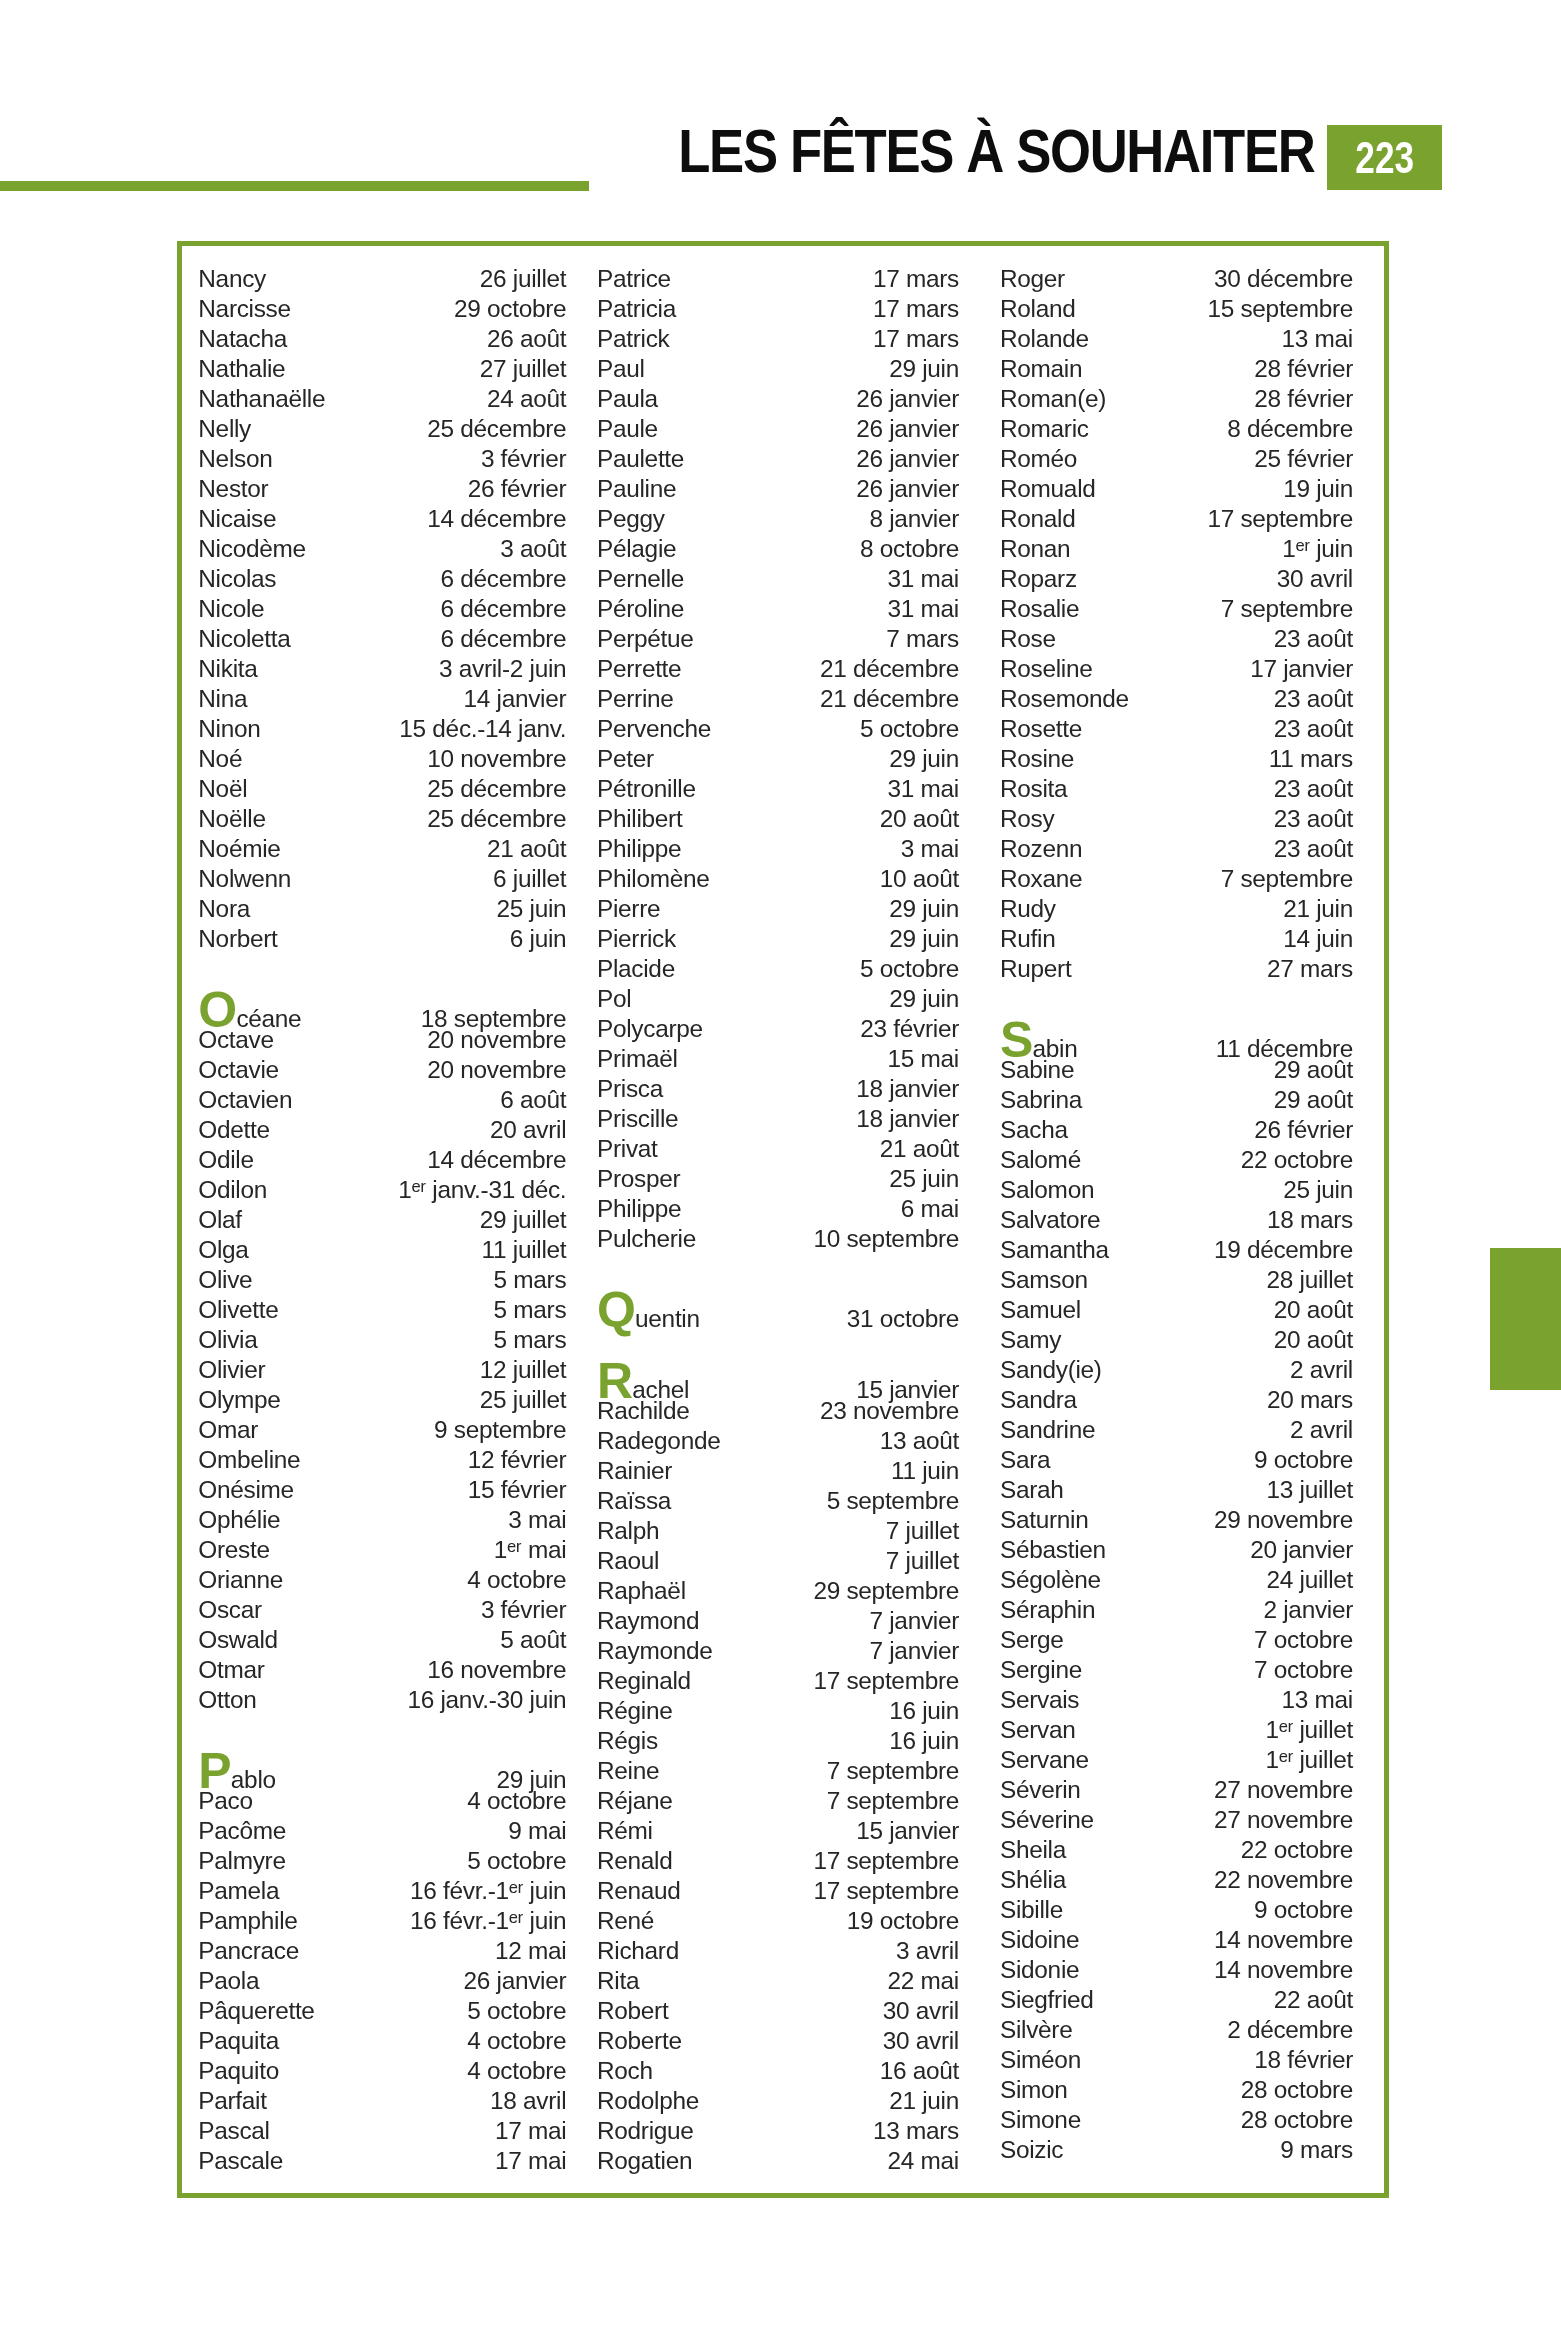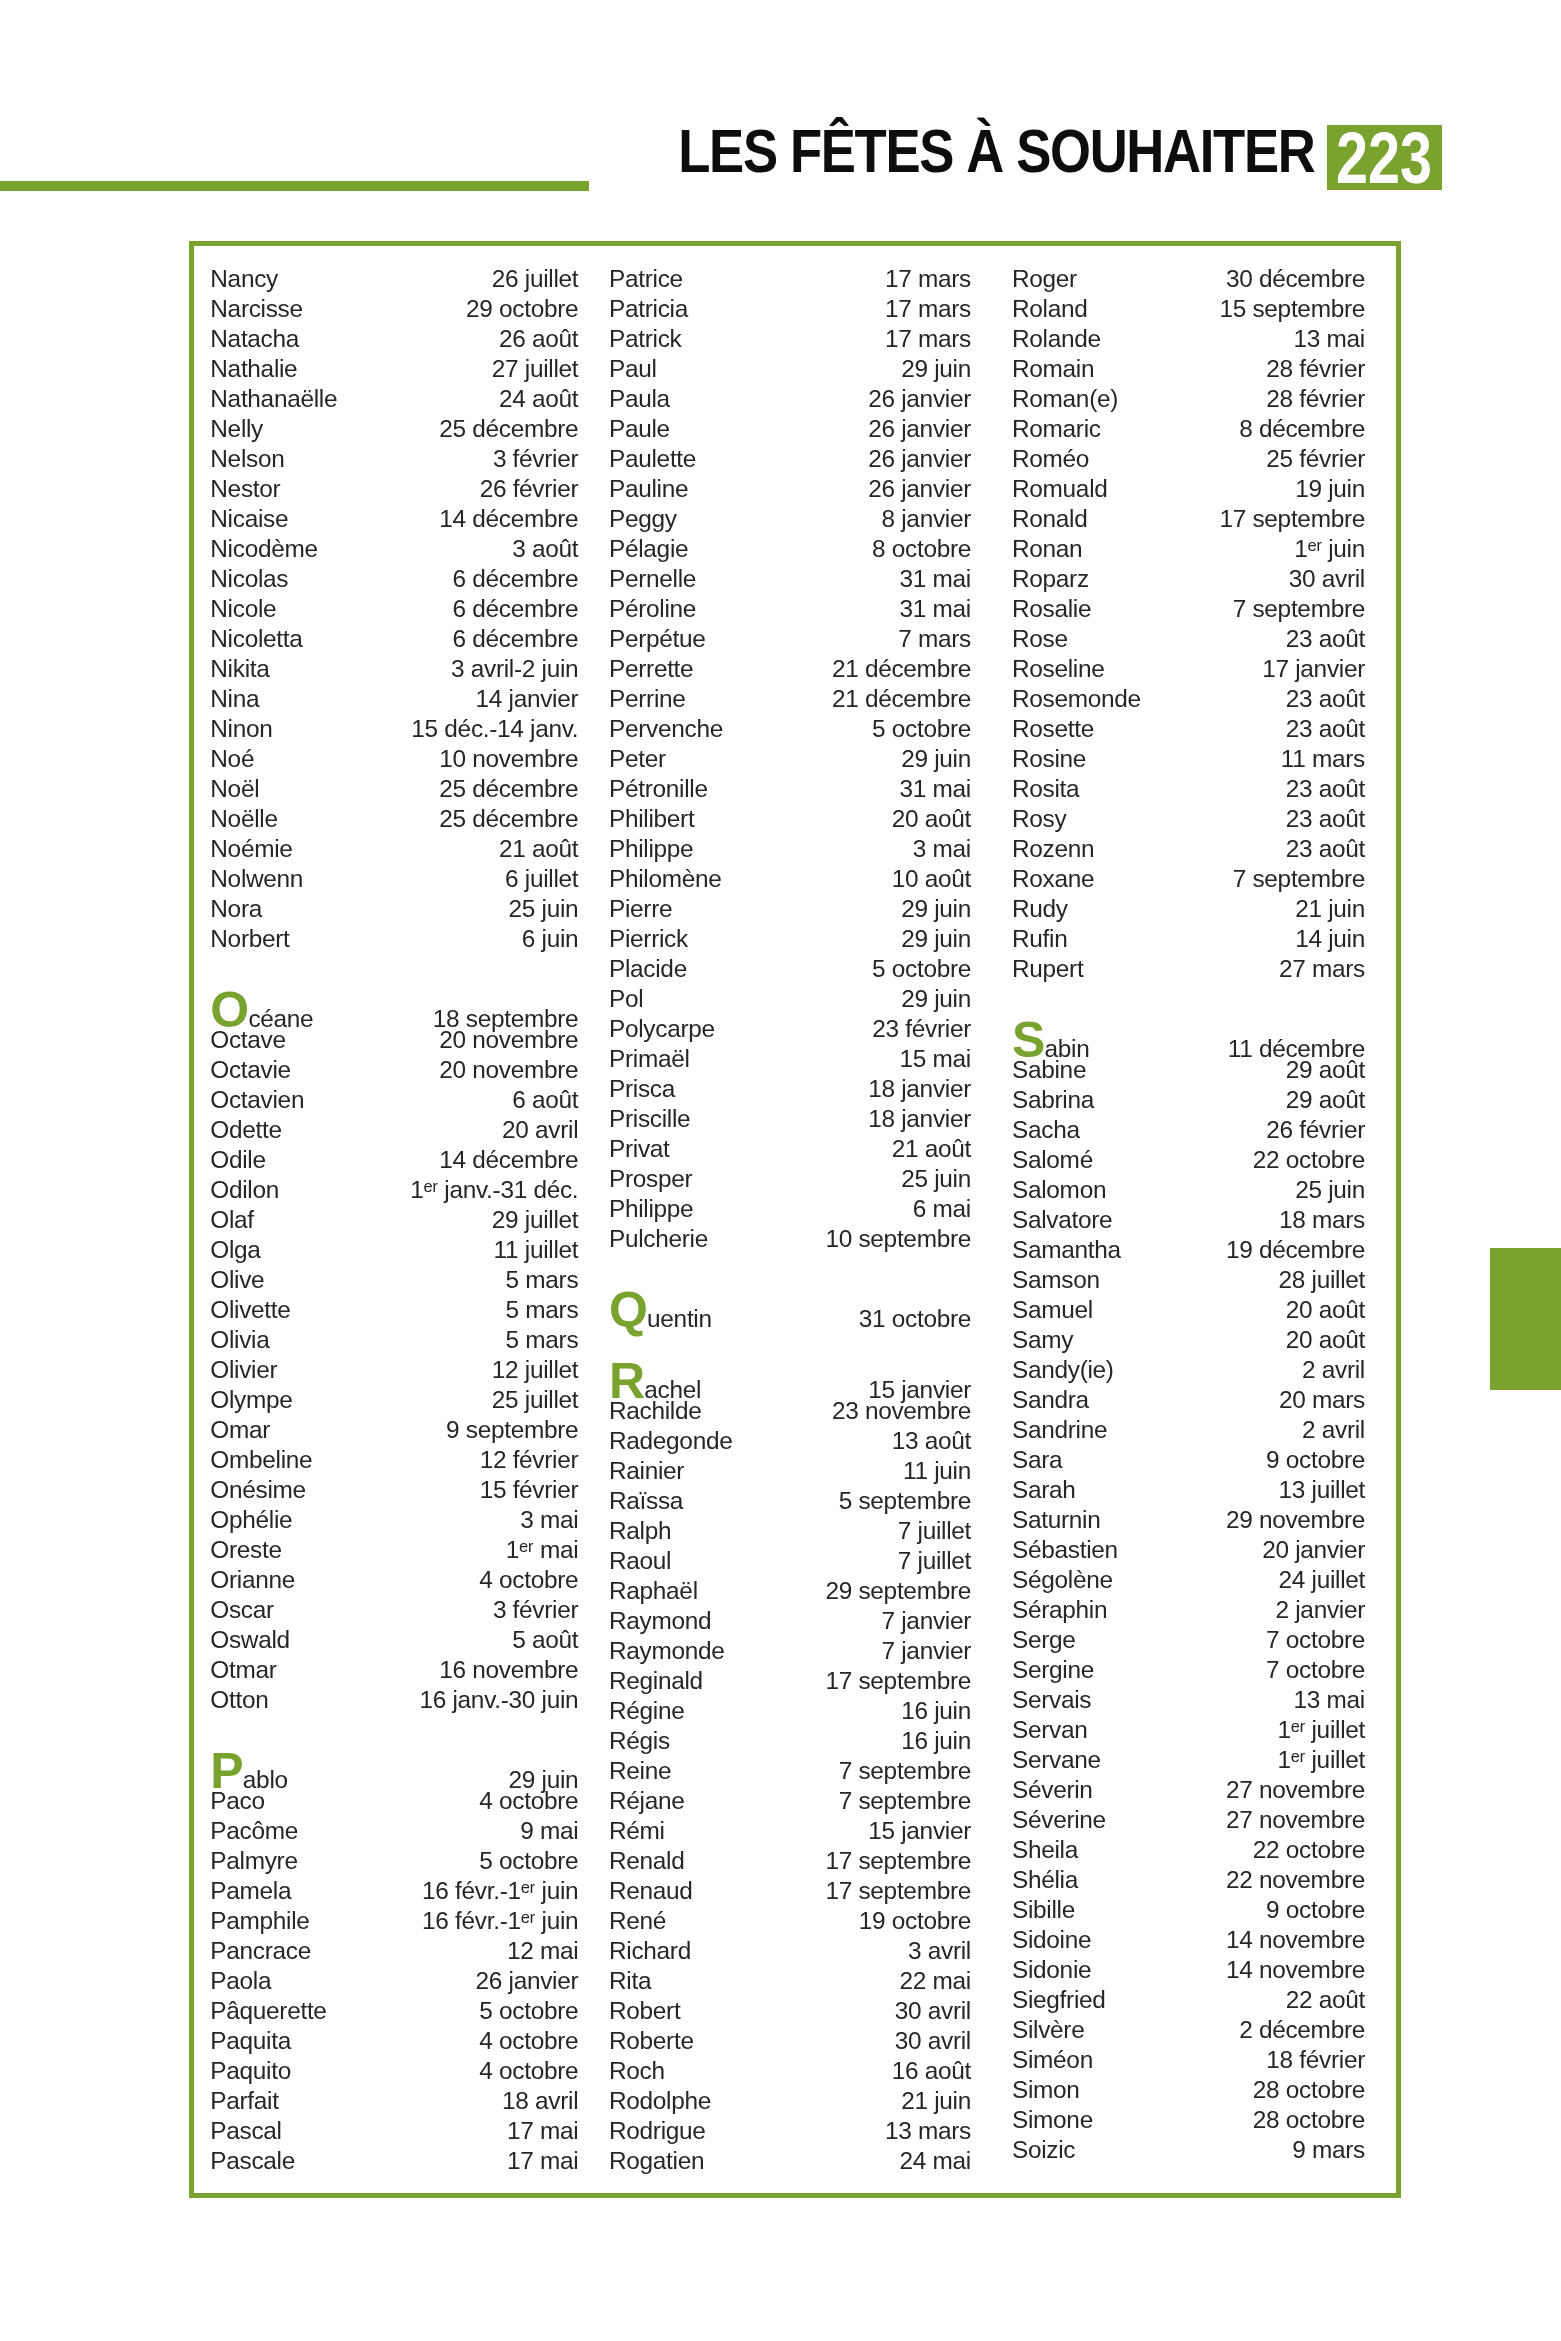--- a/index.html
+++ b/index.html
@@ -6,26 +6,26 @@
   body{width:1561px;height:2342px;position:relative;overflow:hidden;
        font-family:"Liberation Sans",sans-serif;color:#262626;}
 
   
   .rule{position:absolute;left:0;top:181px;width:589px;height:9.8px;background:var(--green);}
   h1{position:absolute;top:119px;right:247px;margin:0;font-size:62px;line-height:63px;
      font-weight:bold;letter-spacing:-1.6px;white-space:nowrap;color:#0d0d0d;
      transform:scaleX(0.85);transform-origin:right bottom;}
   .page-badge{position:absolute;left:1327px;top:125px;width:115px;height:65px;
      background:var(--green);color:#ffffff;display:flex;align-items:center;justify-content:center;
-     font-weight:bold;font-size:72px;}
+     font-weight:bold;font-size:44px;}
   .page-badge span{display:inline-block;transform:scaleX(0.8);}
 
   
   .box{position:absolute;left:177px;top:241px;width:1212px;height:1957px;
-       border:5.7px solid var(--green);box-sizing:border-box;background:#fff;margin-left:12px;}
+       border:5.7px solid var(--green);box-sizing:border-box;background:#fff;}
   .col{position:absolute;top:18px;}
   .col1{left:16.3px;width:368px;}
   .col2{left:415px;width:362px;}
   .col3{left:818px;width:353px;}
   .section.gap{margin-top:41px;}
   .row{display:flex;justify-content:space-between;align-items:baseline;
        height:30px;line-height:30px;font-size:24.4px;letter-spacing:-0.3px;white-space:nowrap;}
   .nm{text-align:left;}
   .dt{text-align:right;}
   .cap{font-size:50px;font-weight:bold;color:var(--green);letter-spacing:-0.8px;}

